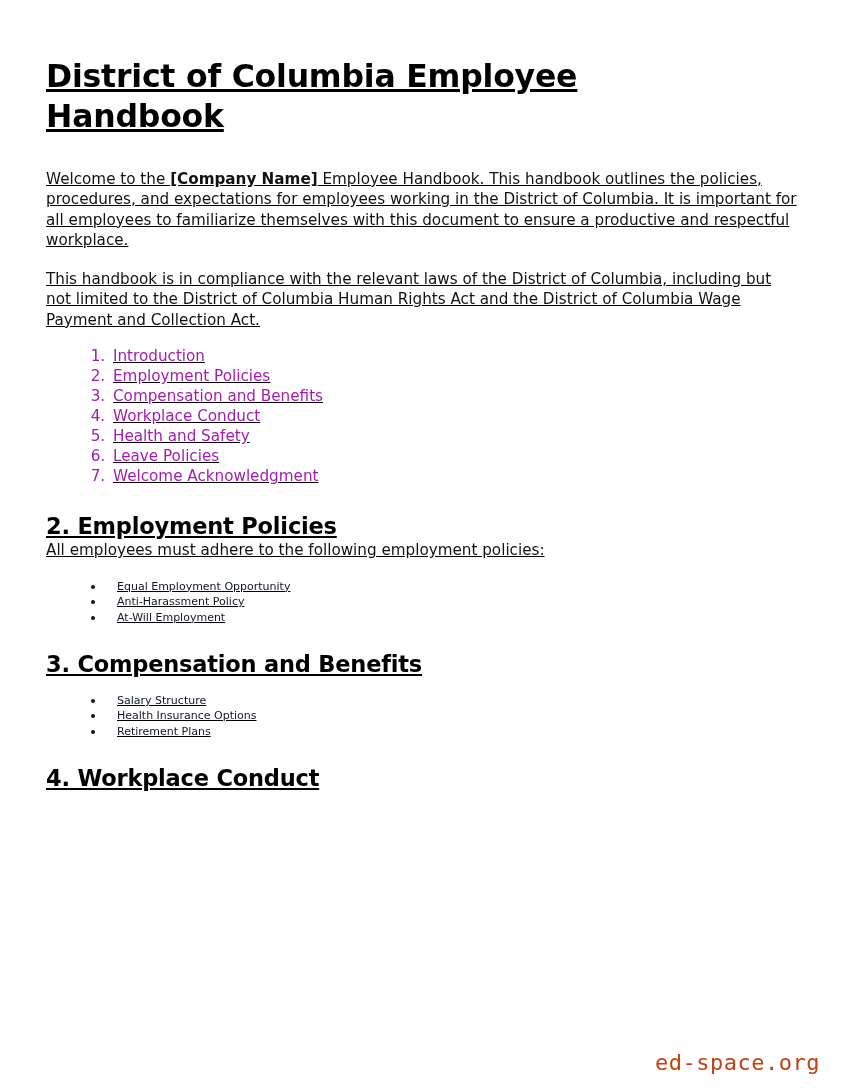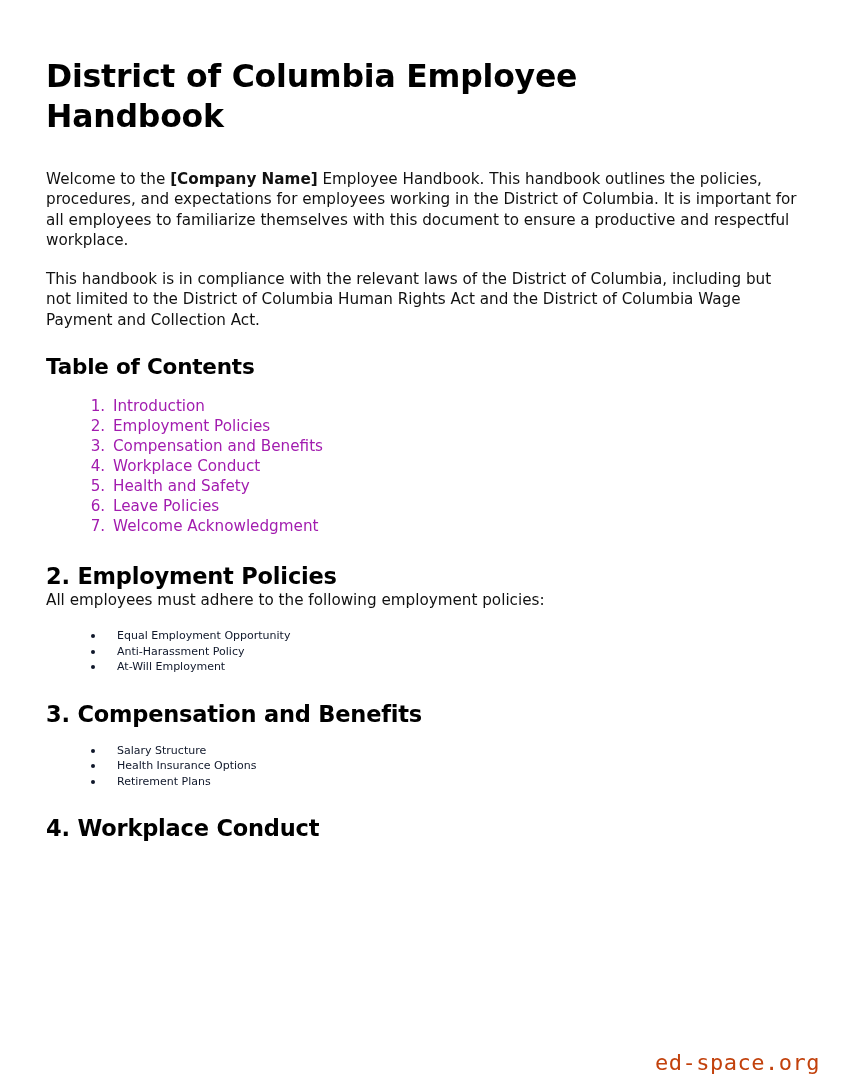--- a/index.html
+++ b/index.html
@@ -16,20 +16,21 @@
     color: #000000;
     -webkit-font-smoothing: antialiased;
   }
   .page {
     position: absolute;
     left: 0; top: 0;
     width: 844px;
     height: 1092px;
     box-sizing: border-box;
     padding: 56px 46px 0 46px;
+    text-decoration: underline;
   }
   .doc-title {
     font-size: 31.5px;
     font-weight: bold;
     line-height: 1.28;
     letter-spacing: -0.2px;
     margin: 0 0 0 0;
     max-width: 600px;
     color: #000;
   }
@@ -109,21 +110,20 @@
 <div class="page">
 
   <h1 class="doc-title">District of Columbia Employee Handbook</h1>
 
   <div class="intro-block">
     <p class="body-text"><span>Welcome to the </span><span class="bold-inline">[Company Name]</span><span> Employee Handbook. This handbook outlines the policies, procedures, and expectations for employees working in the District of Columbia. It is important for all employees to familiarize themselves with this document to ensure a productive and respectful workplace.</span></p>
 
     <p class="body-text">This handbook is in compliance with the relevant laws of the District of Columbia, including but not limited to the District of Columbia Human Rights Act and the District of Columbia Wage Payment and Collection Act.</p>
   </div>
 
-  <h2 class="section-heading toc-heading">Table of Contents</h2>
 
   <ol class="toc-list">
     <li>Introduction</li>
     <li>Employment Policies</li>
     <li>Compensation and Benefits</li>
     <li>Workplace Conduct</li>
     <li>Health and Safety</li>
     <li>Leave Policies</li>
     <li>Welcome Acknowledgment</li>
   </ol>

